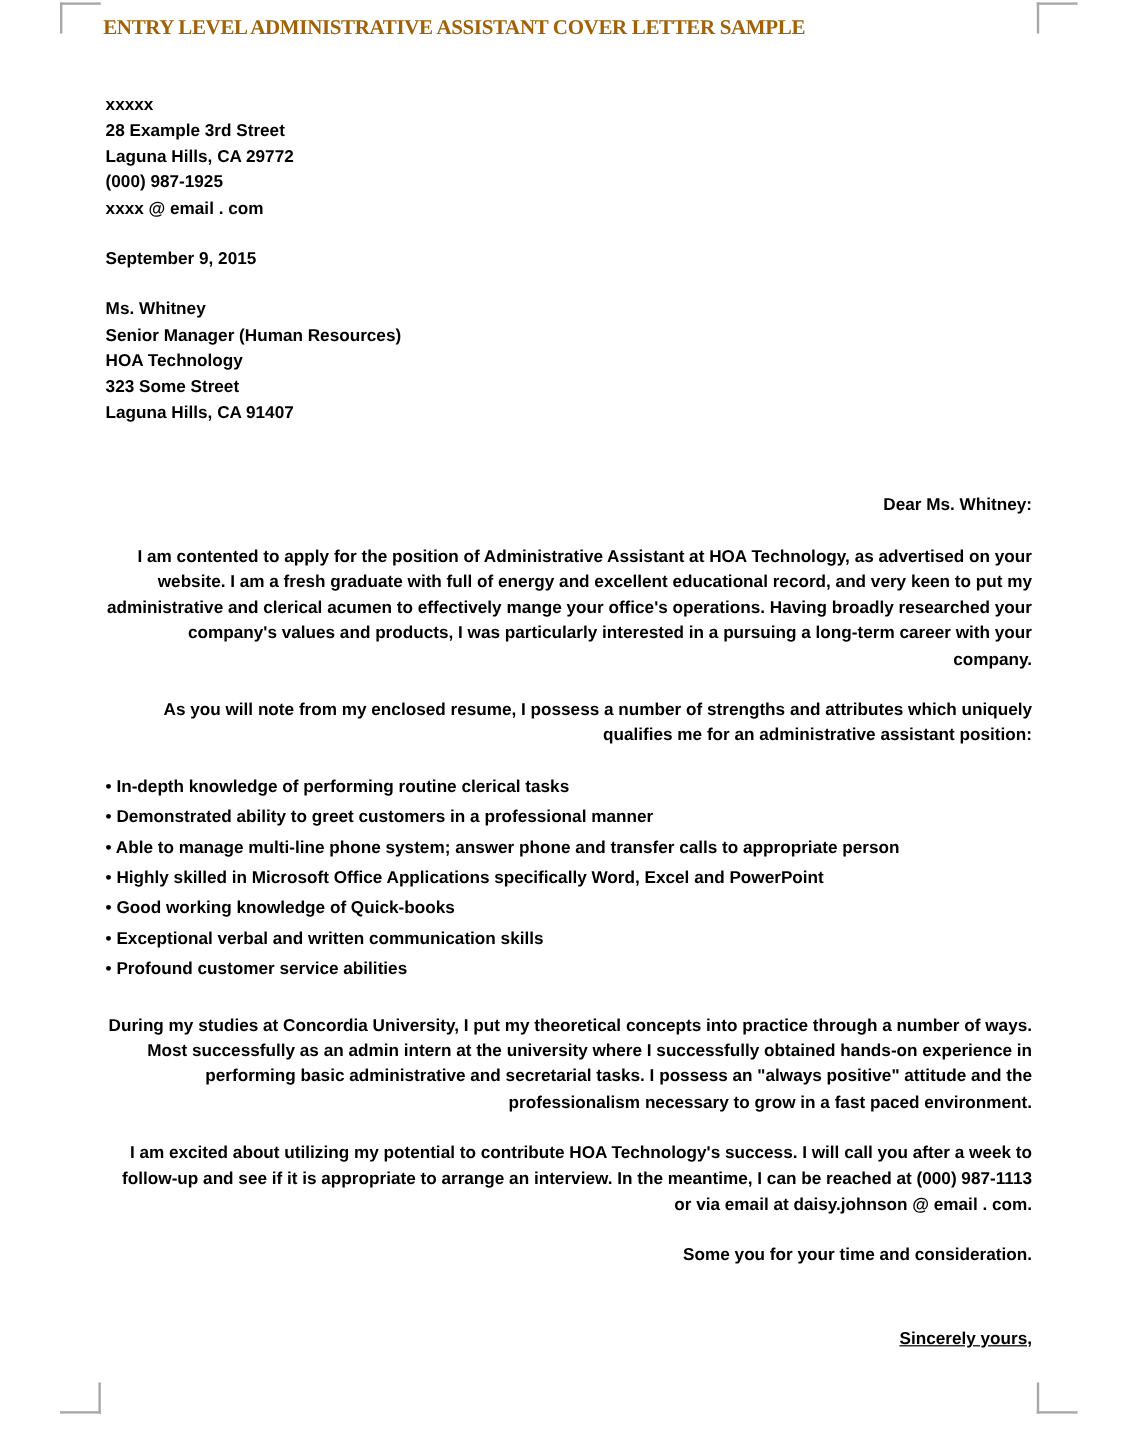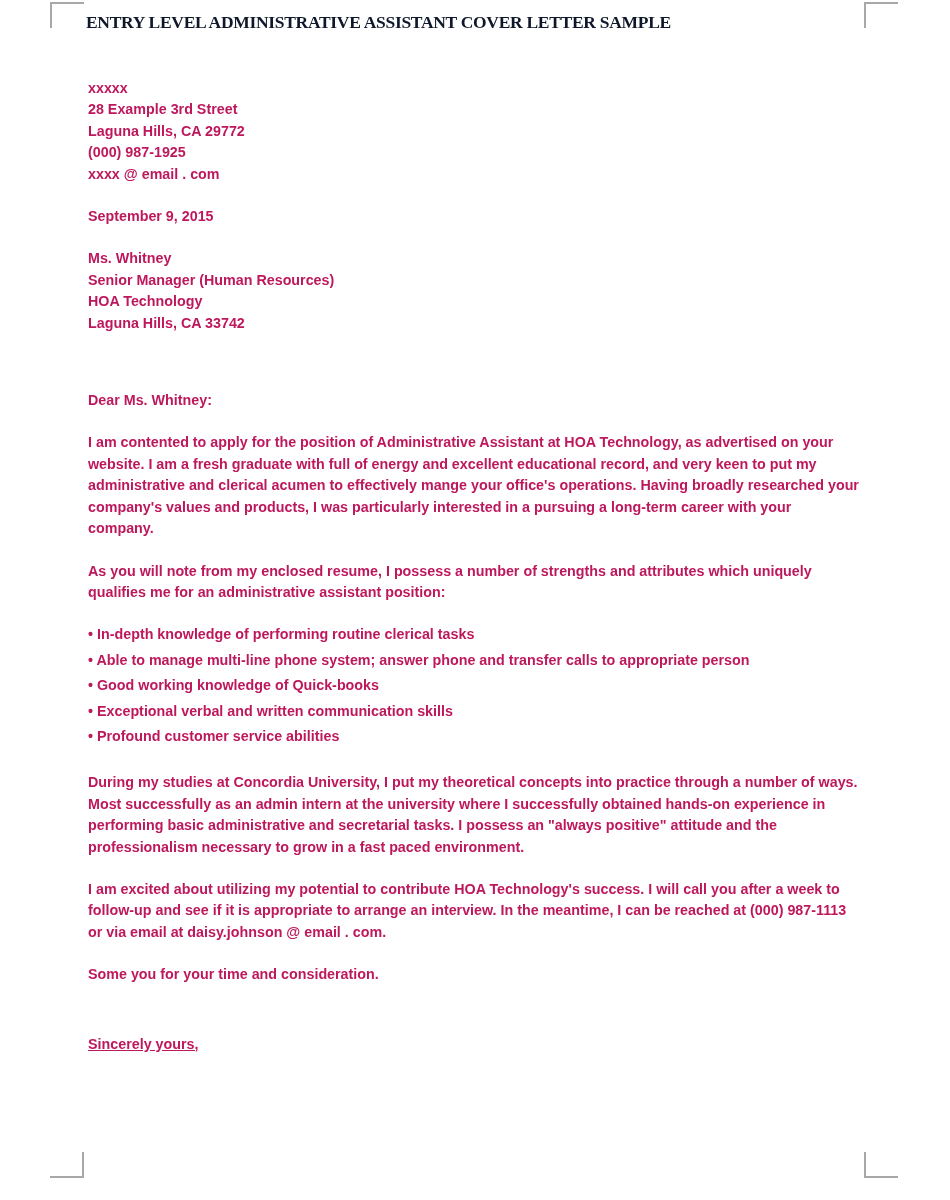--- a/index.html
+++ b/index.html
@@ -51,45 +51,45 @@
   .doc-title {
     position: absolute;
     left: 86px;
     top: 12px;
     width: 800px;
     font-family: "Liberation Serif", serif;
     font-weight: bold;
     font-size: 17.5px;
     letter-spacing: -0.3px;
     white-space: nowrap;
-    color: #0f172a;
+    color: #a16207;
   }
 
   
   .letter {
     position: absolute;
     left: 88px;
     top: 78px;
     width: 772px;
     font-size: 14.3px;
     line-height: 21.4px;
     font-weight: bold;
-    color: #be185d;
+    color: #000000;
   }
 
   .block { margin: 0 0 0 0; }
   .block .line { white-space: pre; }
 
   .gap-sm { height: 21px; }
   .gap-lg { height: 48px; }
   .gap-xl { height: 56px; }
 
   p.para {
     margin: 0;
-    text-align: left;
+    text-align: right;
   }
 
   ul.bullets {
     list-style: none;
     margin: 0;
     padding: 0;
   }
   ul.bullets li {
     margin: 0 0 4px 0;
     padding: 0;
@@ -140,40 +140,43 @@
     <div class="block">
       <div class="line">September 9, 2015</div>
     </div>
 
     <div class="gap-sm"></div>
 
     <div class="block">
       <div class="line">Ms. Whitney</div>
       <div class="line">Senior Manager (Human Resources)</div>
       <div class="line">HOA Technology</div>
-      <div class="line">Laguna Hills, CA 33742</div>
+      <div class="line">323 Some Street</div>
+      <div class="line">Laguna Hills, CA 91407</div>
     </div>
 
     <div class="gap-xl"></div>
 
     <p class="para">Dear Ms. Whitney:</p>
 
     <div class="gap-sm"></div>
 
     <p class="para">I am contented to apply for the  position of Administrative Assistant at HOA Technology, as advertised on your website. I am a fresh graduate with full of energy and excellent educational record, and very keen to put my administrative and clerical acumen to effectively mange your office's operations. Having broadly researched your company's values and products, I was particularly interested in a pursuing a long-term career with your company.</p>
 
     <div class="gap-sm"></div>
 
     <p class="para">As you will note from my enclosed resume, I possess a number of strengths and attributes which uniquely qualifies me for an administrative assistant position:</p>
 
     <div class="gap-sm"></div>
 
     <ul class="bullets">
       <li><span class="bullet-dot">•</span> <span>In-depth knowledge of performing routine clerical tasks</span></li>
+      <li><span class="bullet-dot">•</span> <span>Demonstrated ability to greet customers in a professional manner</span></li>
       <li><span class="bullet-dot">•</span> <span>Able to manage multi-line phone system; answer phone and transfer calls to appropriate person</span></li>
+      <li><span class="bullet-dot">•</span> <span>Highly skilled in Microsoft Office Applications specifically Word, Excel and PowerPoint</span></li>
       <li><span class="bullet-dot">•</span> <span>Good working knowledge of Quick-books</span></li>
       <li><span class="bullet-dot">•</span> <span>Exceptional verbal and written communication skills</span></li>
       <li><span class="bullet-dot">•</span> <span>Profound customer service abilities</span></li>
     </ul>
 
     <div class="gap-sm"></div>
 
     <p class="para">During my studies at Concordia University, I put my theoretical concepts into practice through a number of ways. Most successfully as an admin intern at the university where I successfully obtained hands-on experience in performing basic administrative and secretarial tasks. I possess an "always positive" attitude and the professionalism necessary to grow in a fast paced environment.</p>
 
     <div class="gap-sm"></div>

